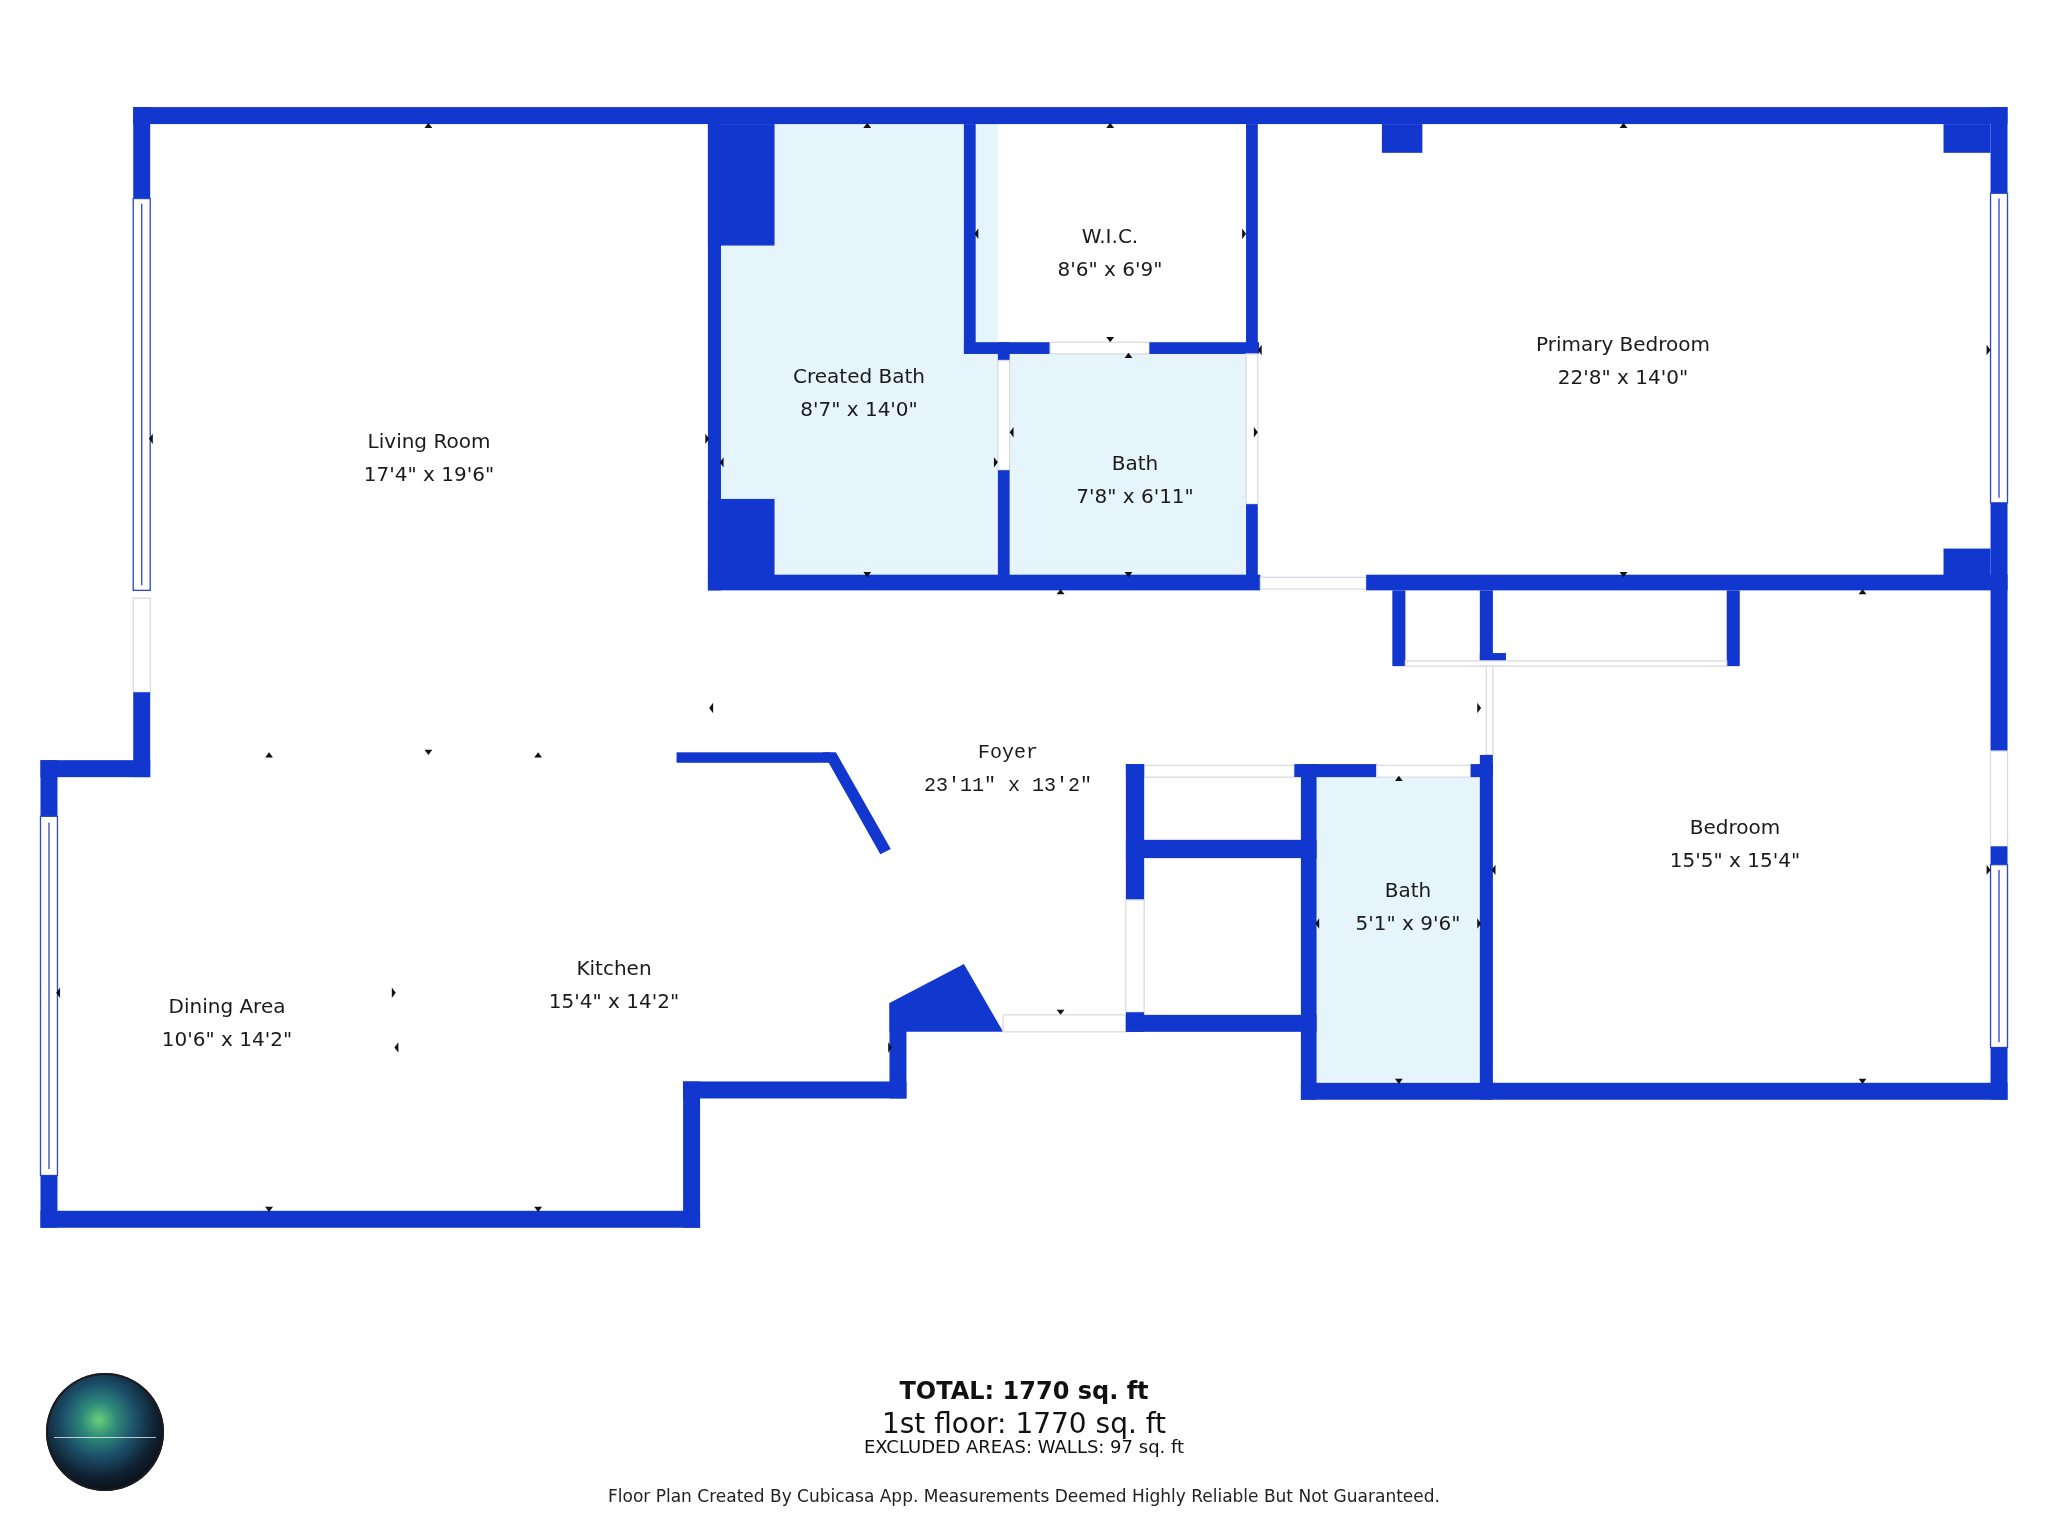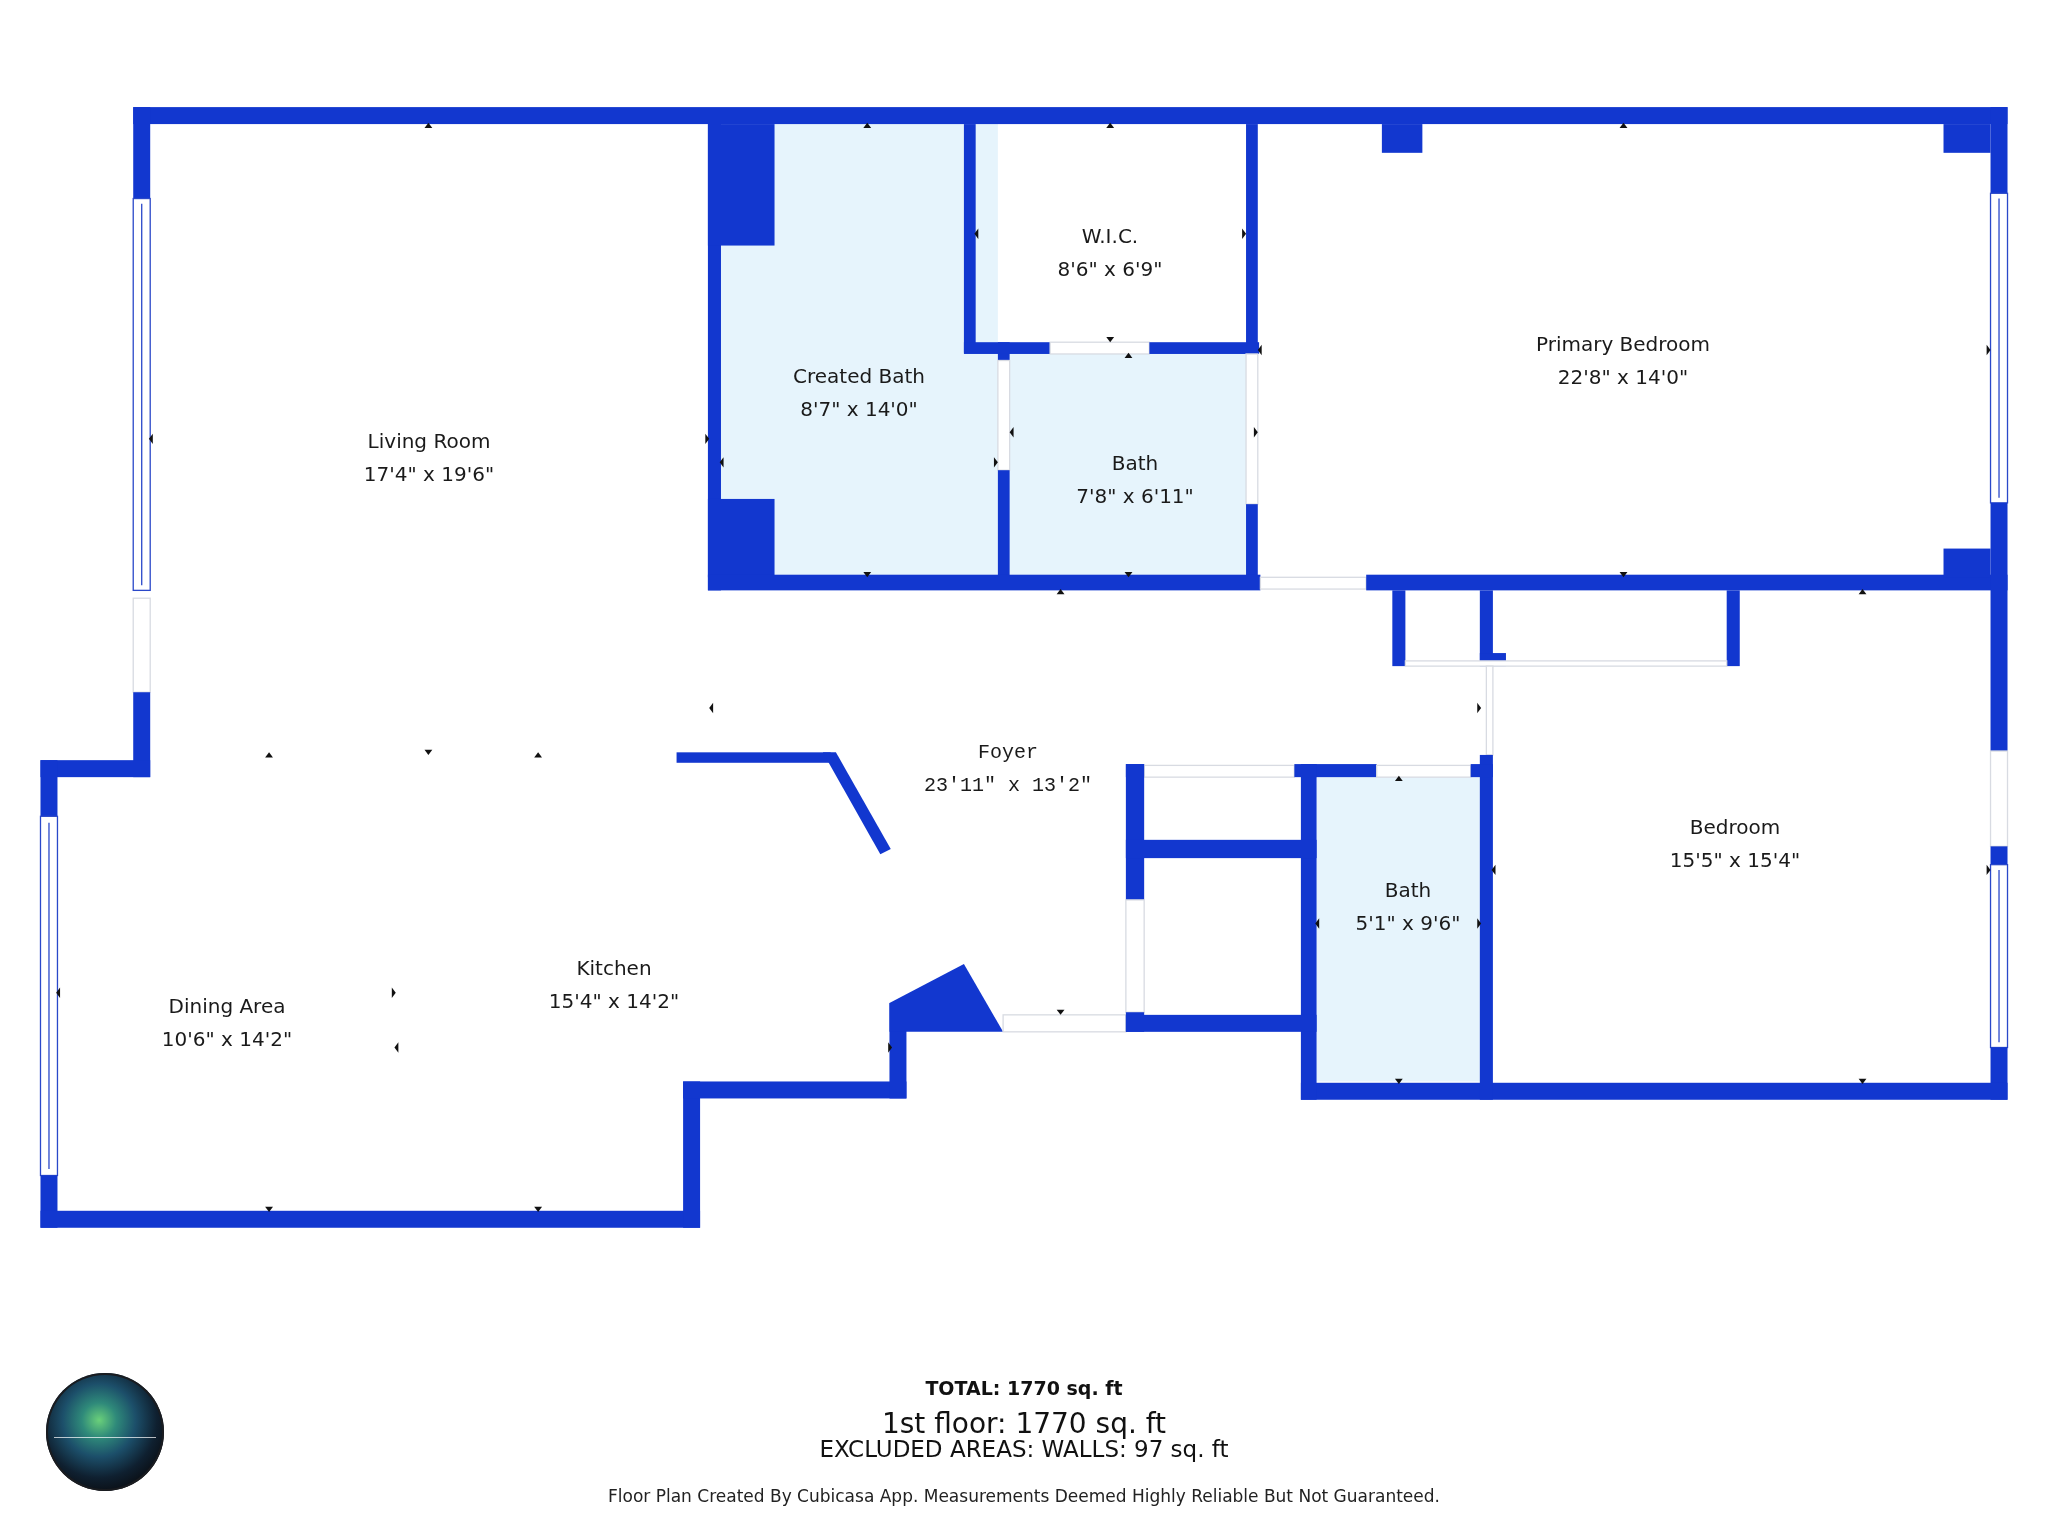--- a/index.html
+++ b/index.html
@@ -5,23 +5,23 @@
   html,body{margin:0;padding:0;background:#ffffff;}
   body{width:2048px;height:1536px;position:relative;overflow:hidden;font-family:"DejaVu Sans","Liberation Sans",sans-serif;}
   #plan{position:absolute;left:0;top:0;width:2048px;height:1536px;}
   .wall{fill:#1237cf;}
   .fillbath{fill:#e6f4fc;}
   .gap{fill:#ffffff;stroke:#d8dbe2;stroke-width:1;}
   .win{fill:#ffffff;stroke:#2a48c9;stroke-width:1;}
   .mark{fill:#111;}
   .room-label{position:absolute;text-align:center;color:#1a1a1a;font-family:"DejaVu Sans","Liberation Sans",sans-serif;font-size:20px;line-height:33px;transform:translateX(-50%);white-space:nowrap;}
   .footer{position:absolute;left:0;width:2048px;text-align:center;color:#111;font-family:"DejaVu Sans","Liberation Sans",sans-serif;}
-  .f-total{top:1377px;font-size:19px;font-weight:bold;}
+  .f-total{top:1377px;font-size:24px;font-weight:bold;}
   .f-floor{top:1407px;font-size:28px;}
-  .f-excl{top:1436px;font-size:23px;}
+  .f-excl{top:1436px;font-size:18px;}
   .f-disc{top:1486px;font-size:17px;color:#222;}
   .logo{position:absolute;left:46px;top:1373px;width:118px;height:118px;border-radius:50%;
         background:radial-gradient(circle at 45% 40%, #6ad07a 0%, #2f8a7a 18%, #1c4f6a 38%, #0f2030 60%, #0a0d12 78%, #2a2d33 88%, #0b0c0f 100%);
         box-shadow:0 0 0 2px #1a1c20 inset;}
   .logo-sig{position:absolute;left:8px;top:48px;width:102px;height:16px;border-bottom:1px solid rgba(255,255,255,0.7);}
 </style>
 </head>
 <body>
 
 <svg id="plan" viewBox="0 0 1568 1176" preserveAspectRatio="none" xmlns="http://www.w3.org/2000/svg">

